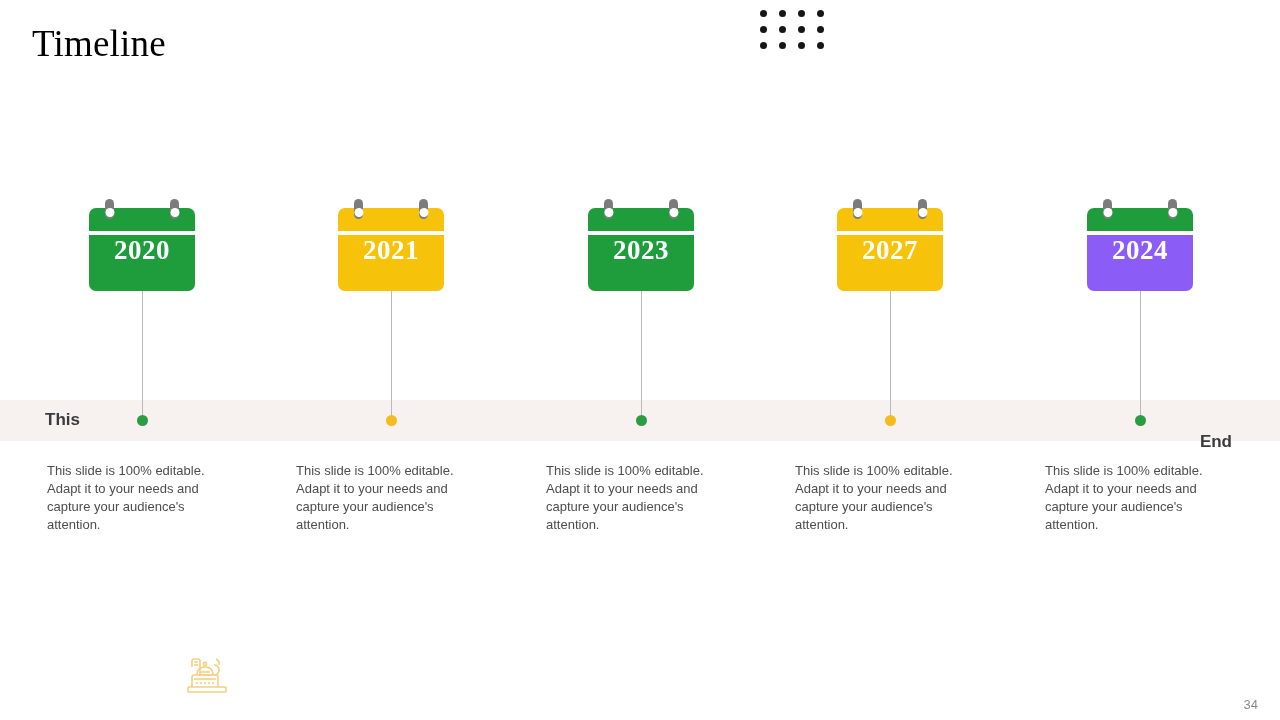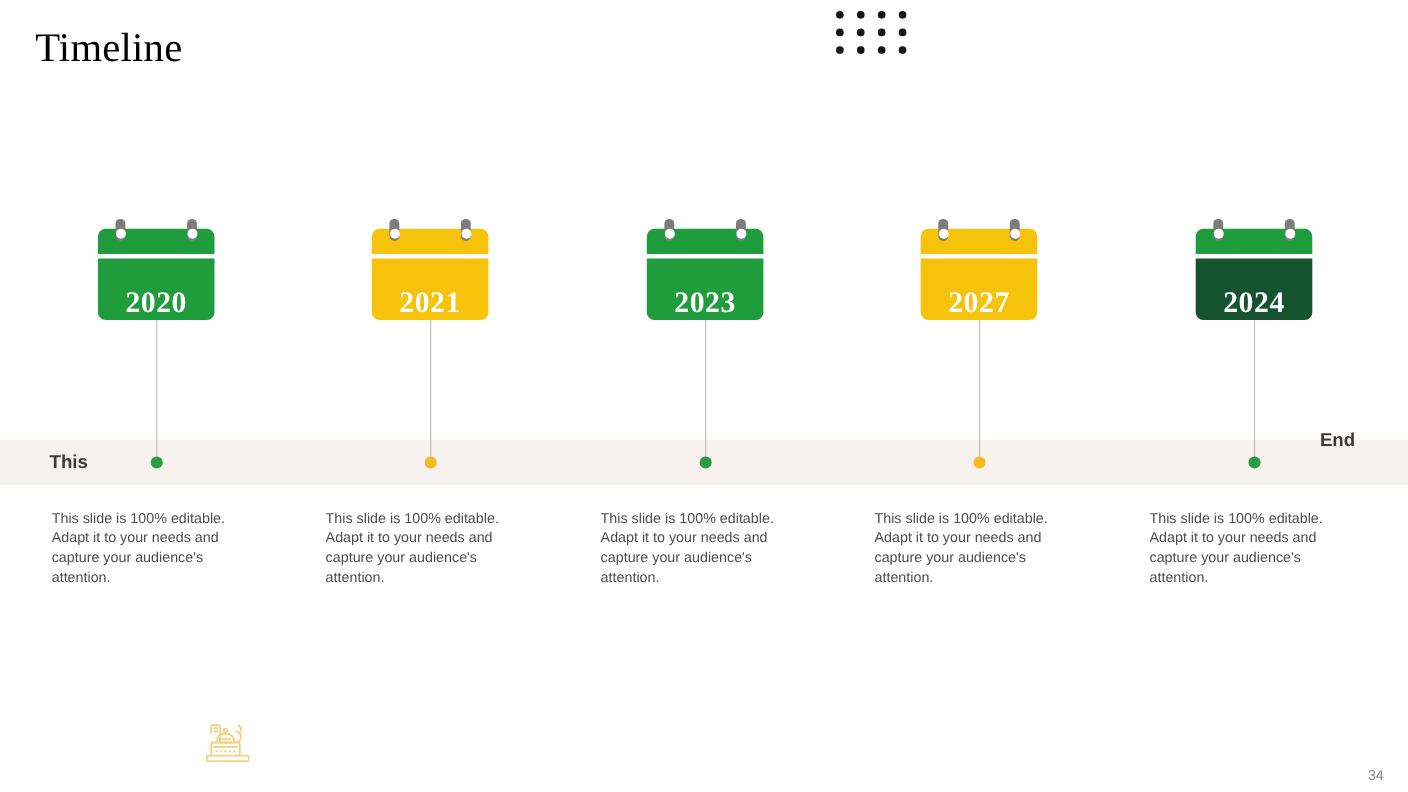--- a/index.html
+++ b/index.html
@@ -57,21 +57,21 @@
     position: absolute;
     left: 45px;
     top: 410px;
     font-size: 17px;
     font-weight: bold;
     color: #3b3b3b;
   }
   #end-label {
     position: absolute;
     right: 48px;
-    top: 390px;
+    top: 432px;
     font-size: 17px;
     font-weight: bold;
     color: #3b3b3b;
   }
 
   
   .milestone {
     position: absolute;
     top: 199px;
     width: 210px;
@@ -118,21 +118,21 @@
   }
   .cal-body {
     position: absolute;
     left: 0;
     top: 36px;
     width: 106px;
     height: 56px;
     border-radius: 0 0 7px 7px;
     z-index: 2;
     display: flex;
-    align-items: flex-end;
+    align-items: flex-start;
     justify-content: center;
   }
   .cal-year {
     font-family: "Liberation Serif", serif;
     font-size: 27px;
     font-weight: bold;
     color: #ffffff;
     letter-spacing: 0.5px;
   }
 
@@ -262,21 +262,21 @@
       </div>
     </div>
     <div class="connector" style="left: 890px; background: rgb(185, 185, 185);"></div>
     <div class="tl-dot" style="left: 890px; background: rgb(245, 187, 30);"></div>
     <div class="caption" style="left: 890px;">This slide is 100% editable. Adapt it to your needs and capture your audience's attention.</div>
     <div class="milestone" style="left: 1140px;">
       <div class="calendar">
         <div class="cal-ring left"></div>
         <div class="cal-ring right"></div>
         <div class="cal-top" style="background: rgb(31, 156, 59);"></div>
-        <div class="cal-body" style="background: #14532d;">
+        <div class="cal-body" style="background: #8b5cf6;">
           <div class="cal-year">2024</div>
         </div>
       </div>
     </div>
     <div class="connector" style="left: 1140px; background: rgb(185, 185, 185);"></div>
     <div class="tl-dot" style="left: 1140px; background: rgb(42, 156, 66);"></div>
     <div class="caption" style="left: 1140px;">This slide is 100% editable. Adapt it to your needs and capture your audience's attention.</div>
   </div>
 
 <svg id="footer-icon" viewBox="0 0 48 44" fill="none" stroke="#f3d07f" stroke-width="1.6">

